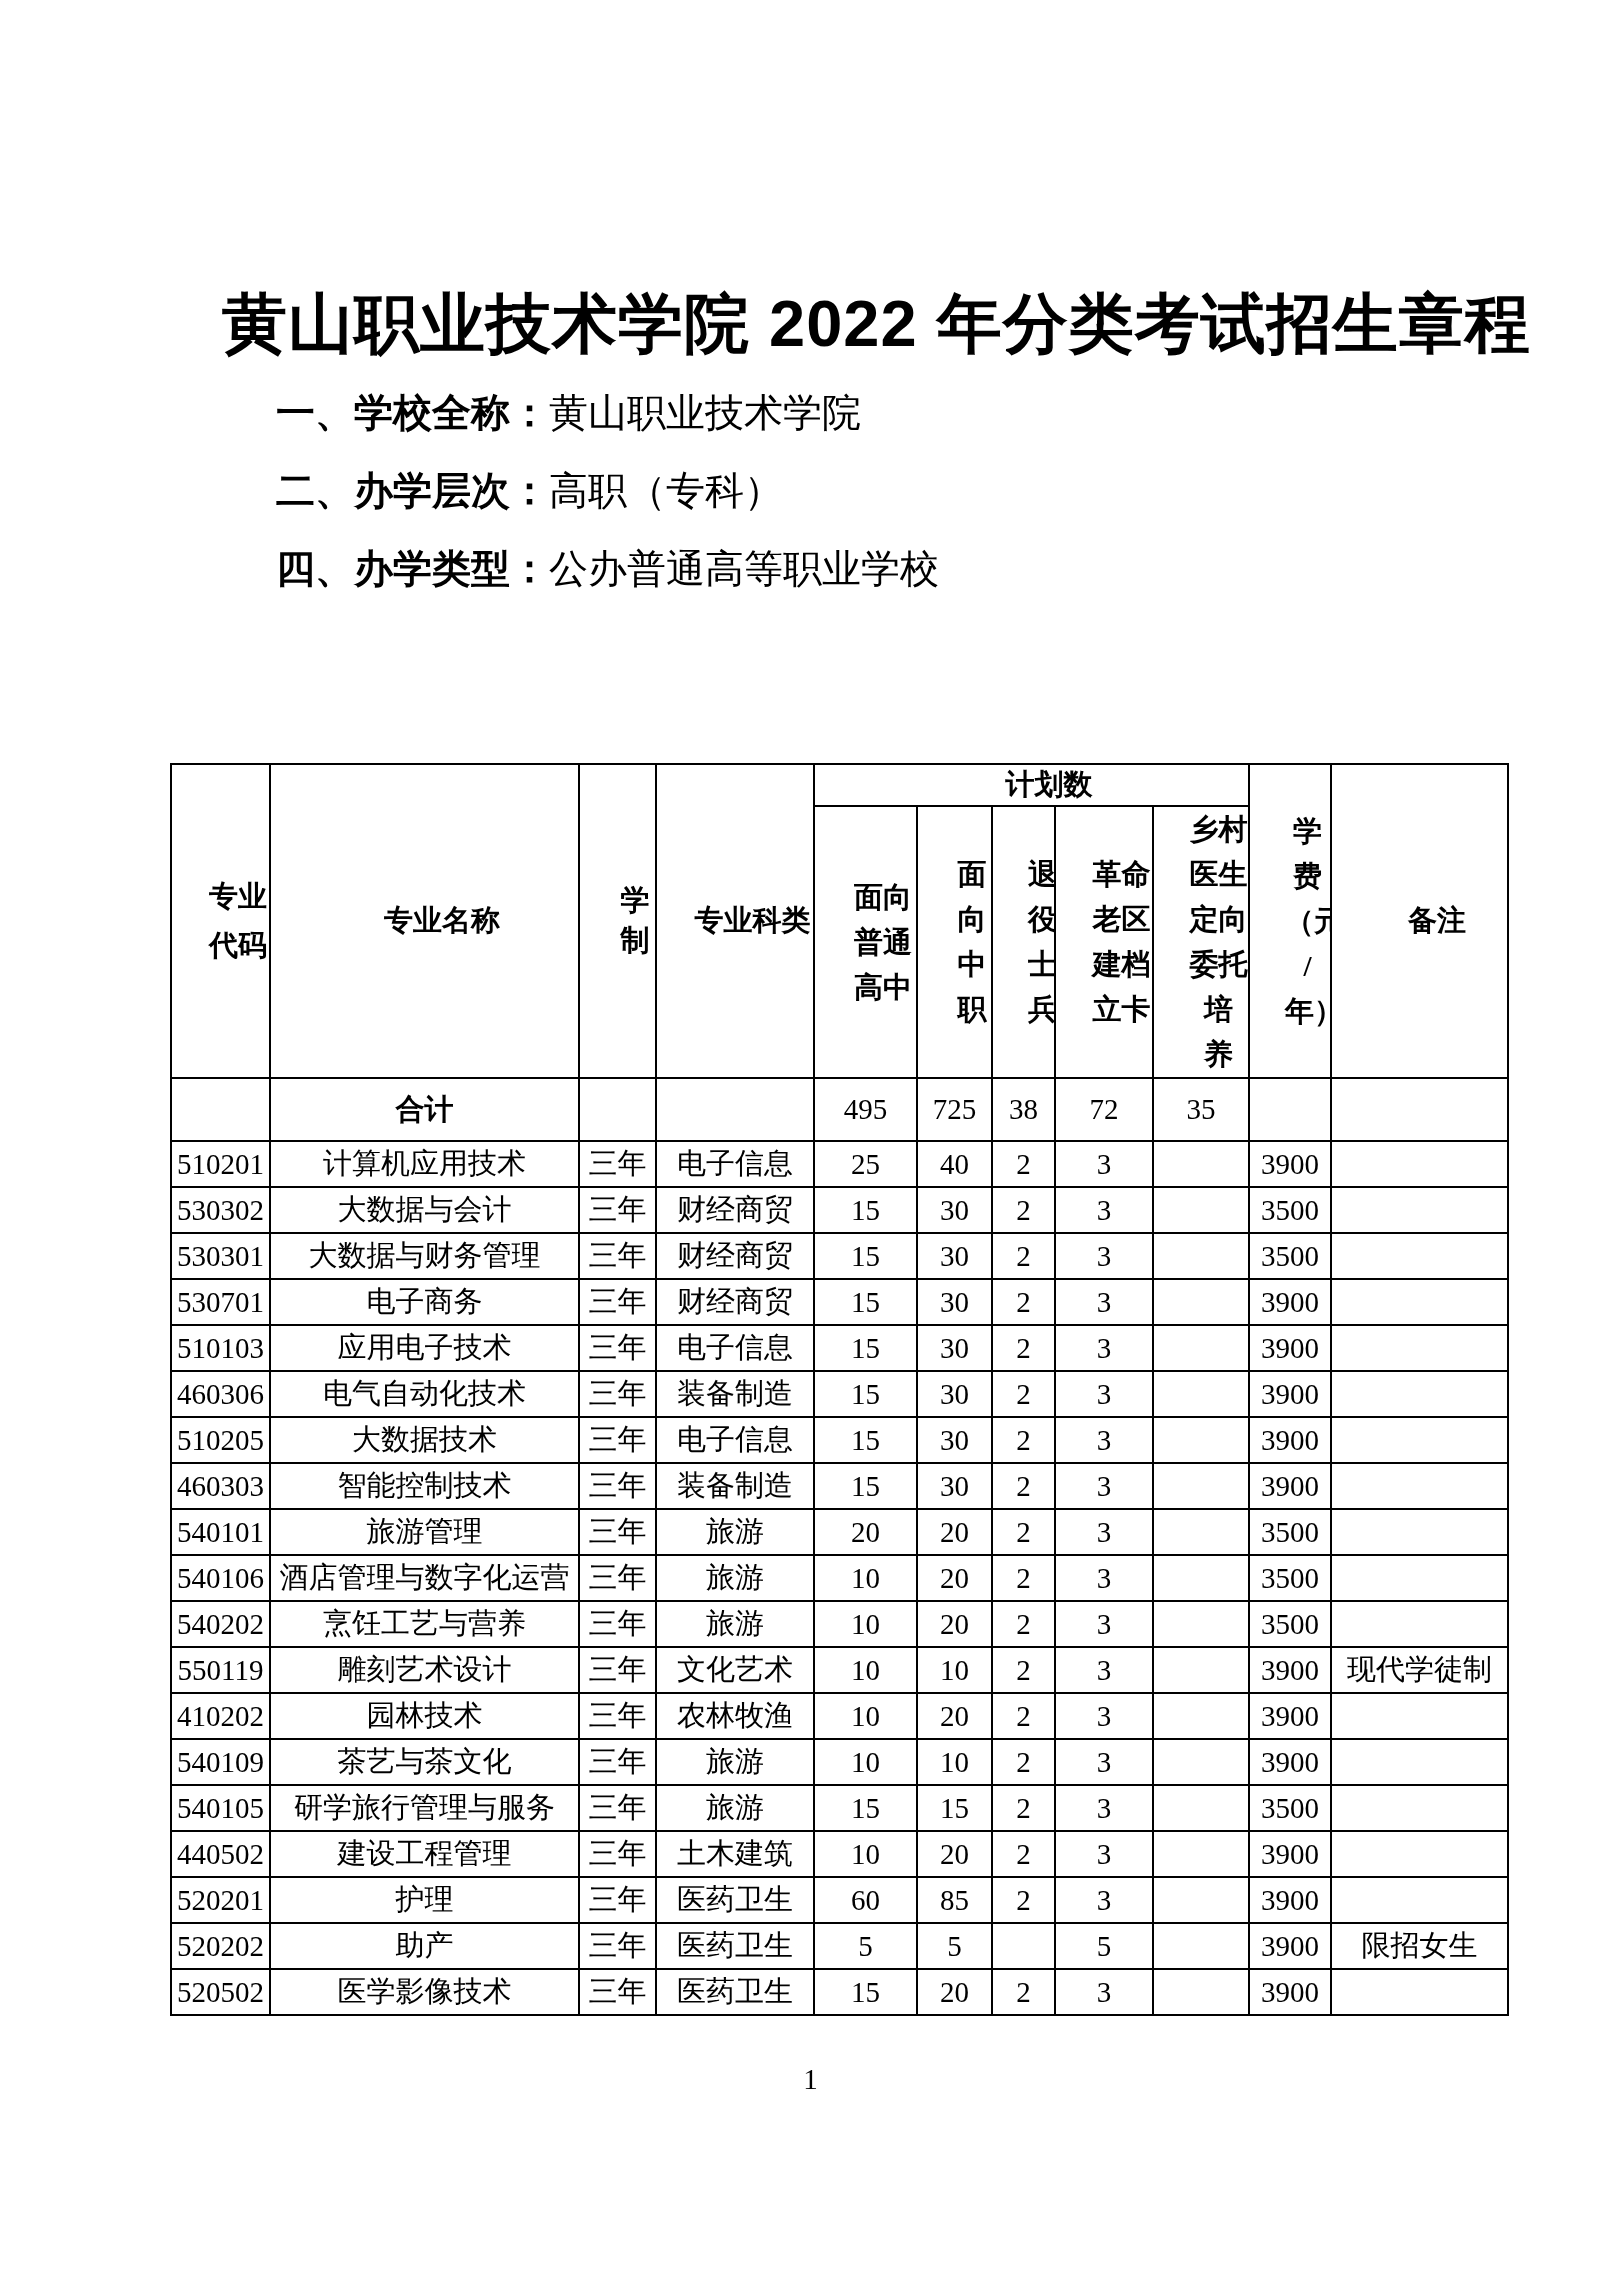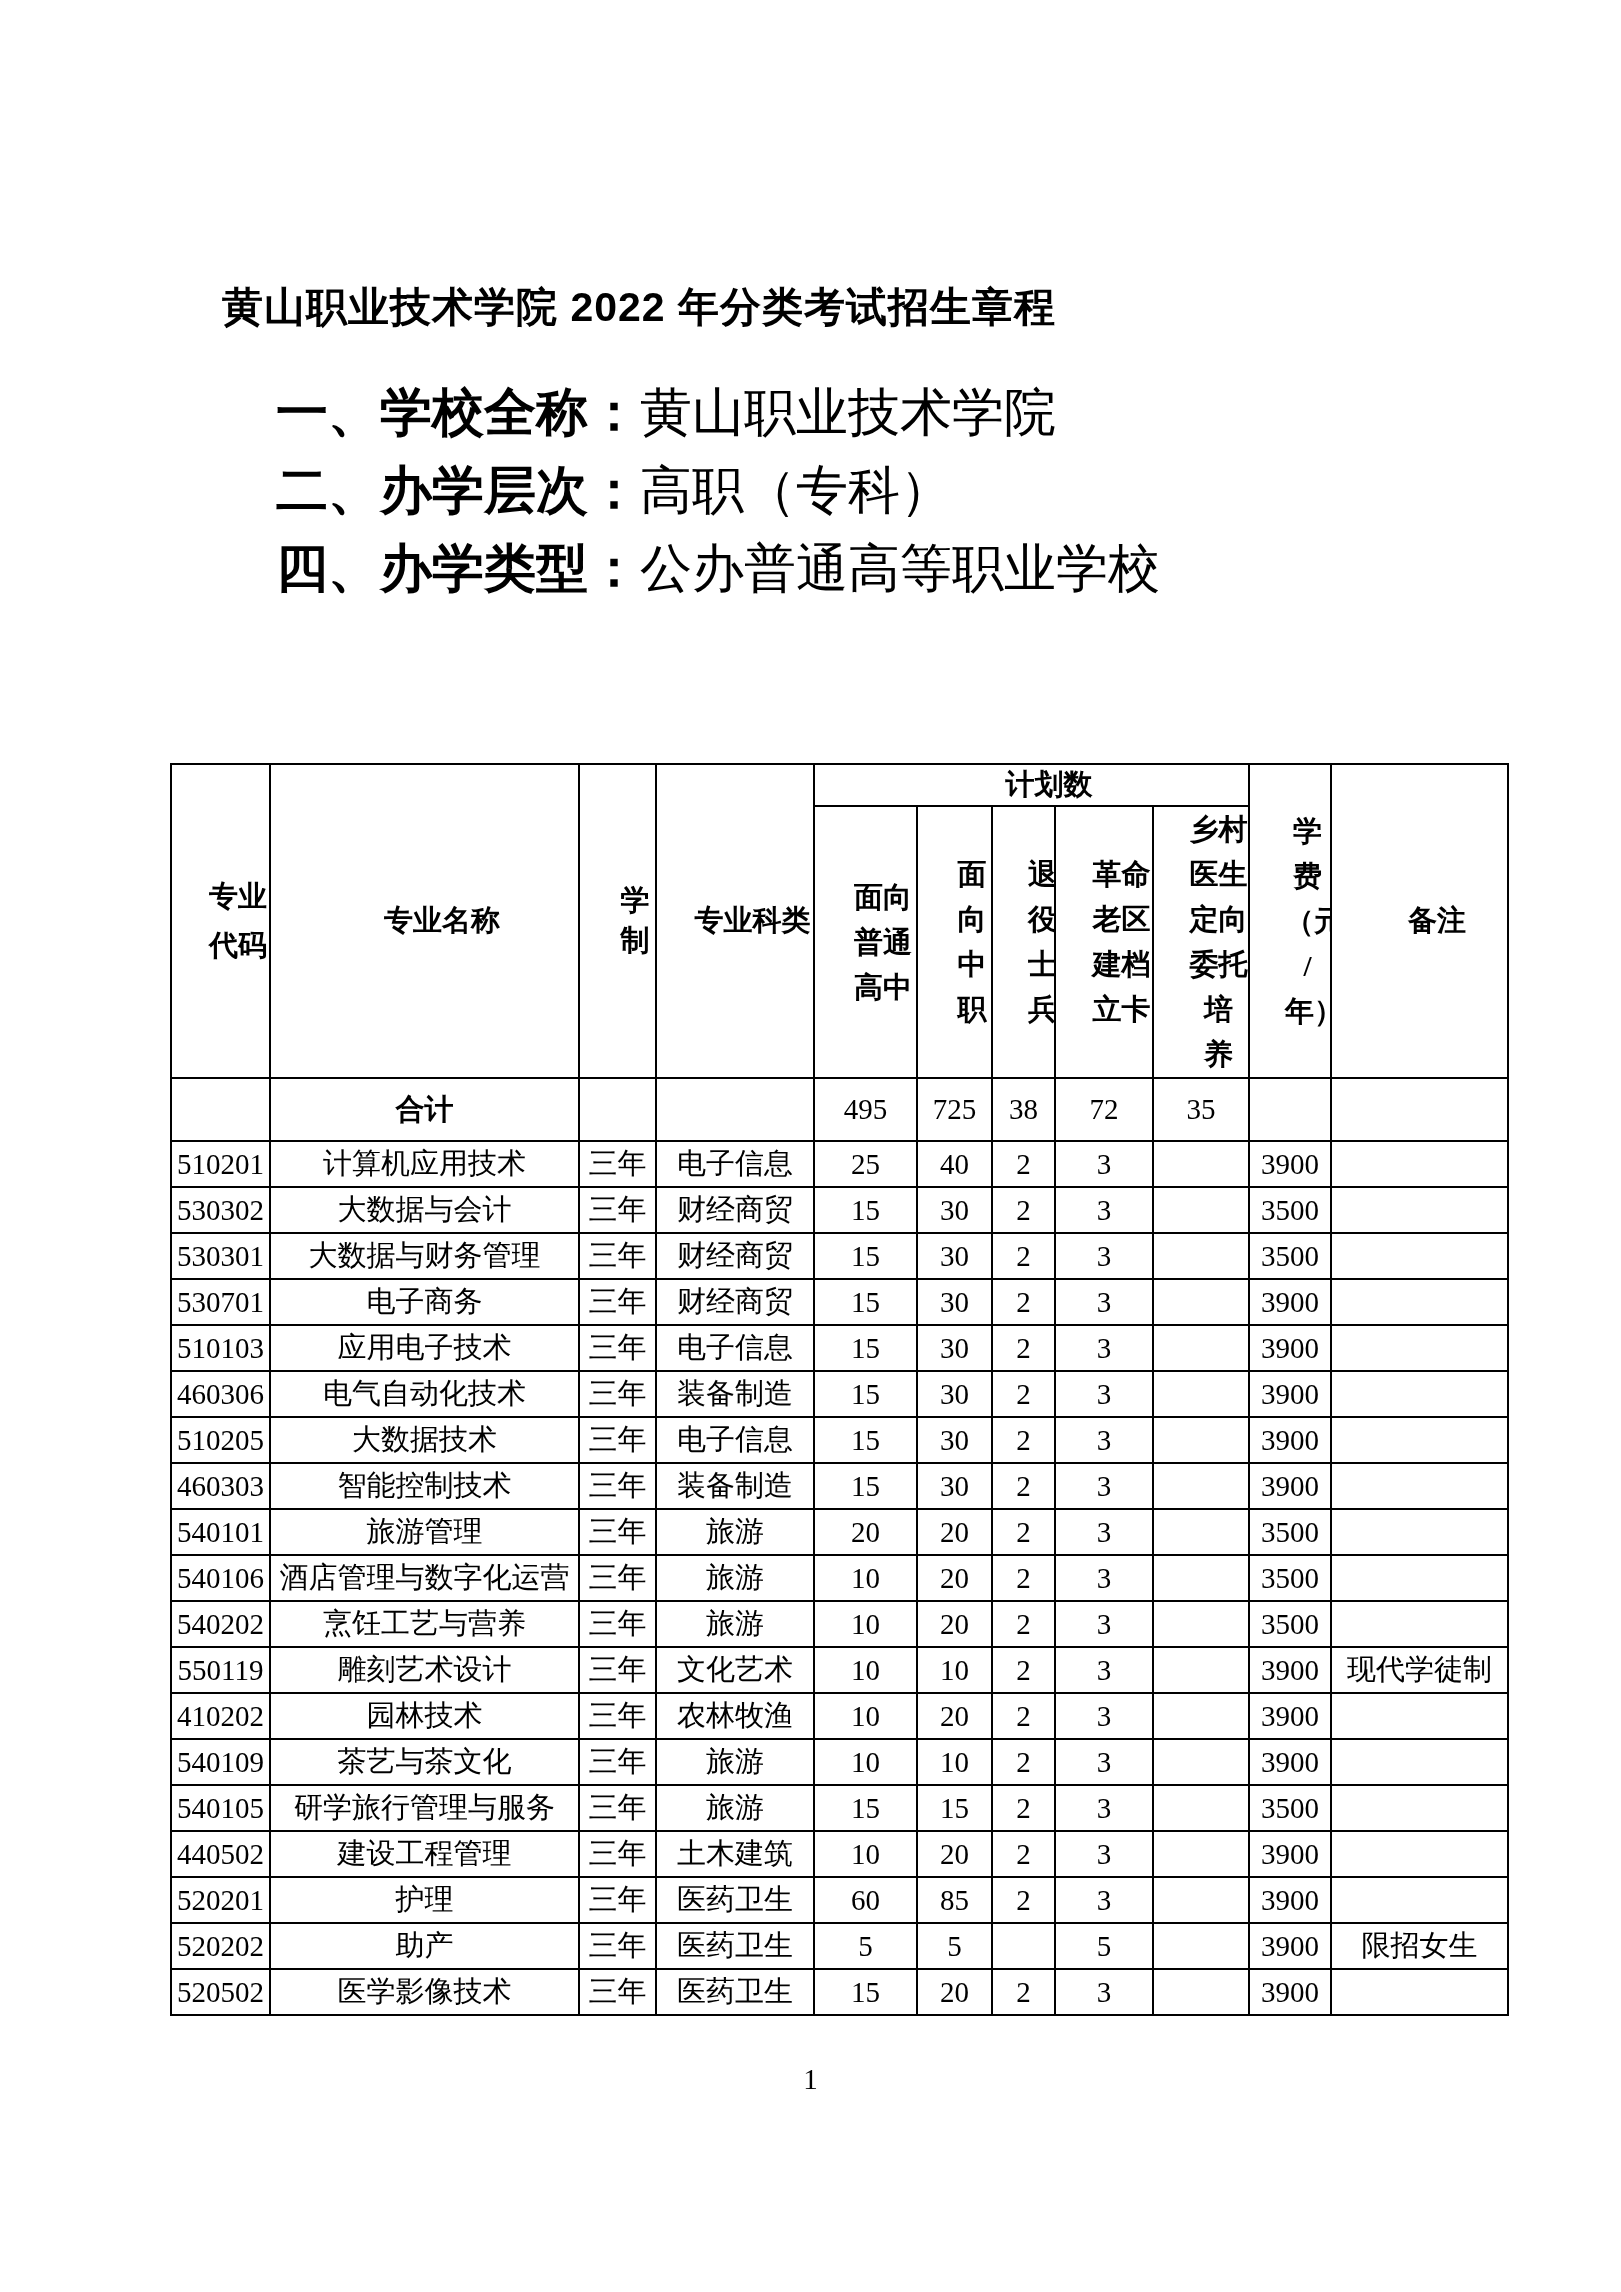--- a/index.html
+++ b/index.html
@@ -10,30 +10,30 @@
     background:#ffffff;
     color:#000;
     font-family:"Liberation Serif", serif;
     overflow:hidden;
   }
   .doc-title {
     position:absolute;
     left:222px; top:280px;
     font-family:"Liberation Sans", sans-serif;
     font-weight:bold;
-    font-size:41px;
+    font-size:65px;
     letter-spacing:1px;
     white-space:nowrap;
   }
   .info-list {
     position:absolute;
     left:276px; top:374px;
   }
   .info-item {
-    font-size:52px;
+    font-size:39px;
     line-height:78px;
     white-space:nowrap;
   }
   .info-label { font-weight:bold; }
   .info-value { font-weight:normal; }
 
   table.plan {
     position:absolute;
     left:170px; top:763px;
     width:1338px;

